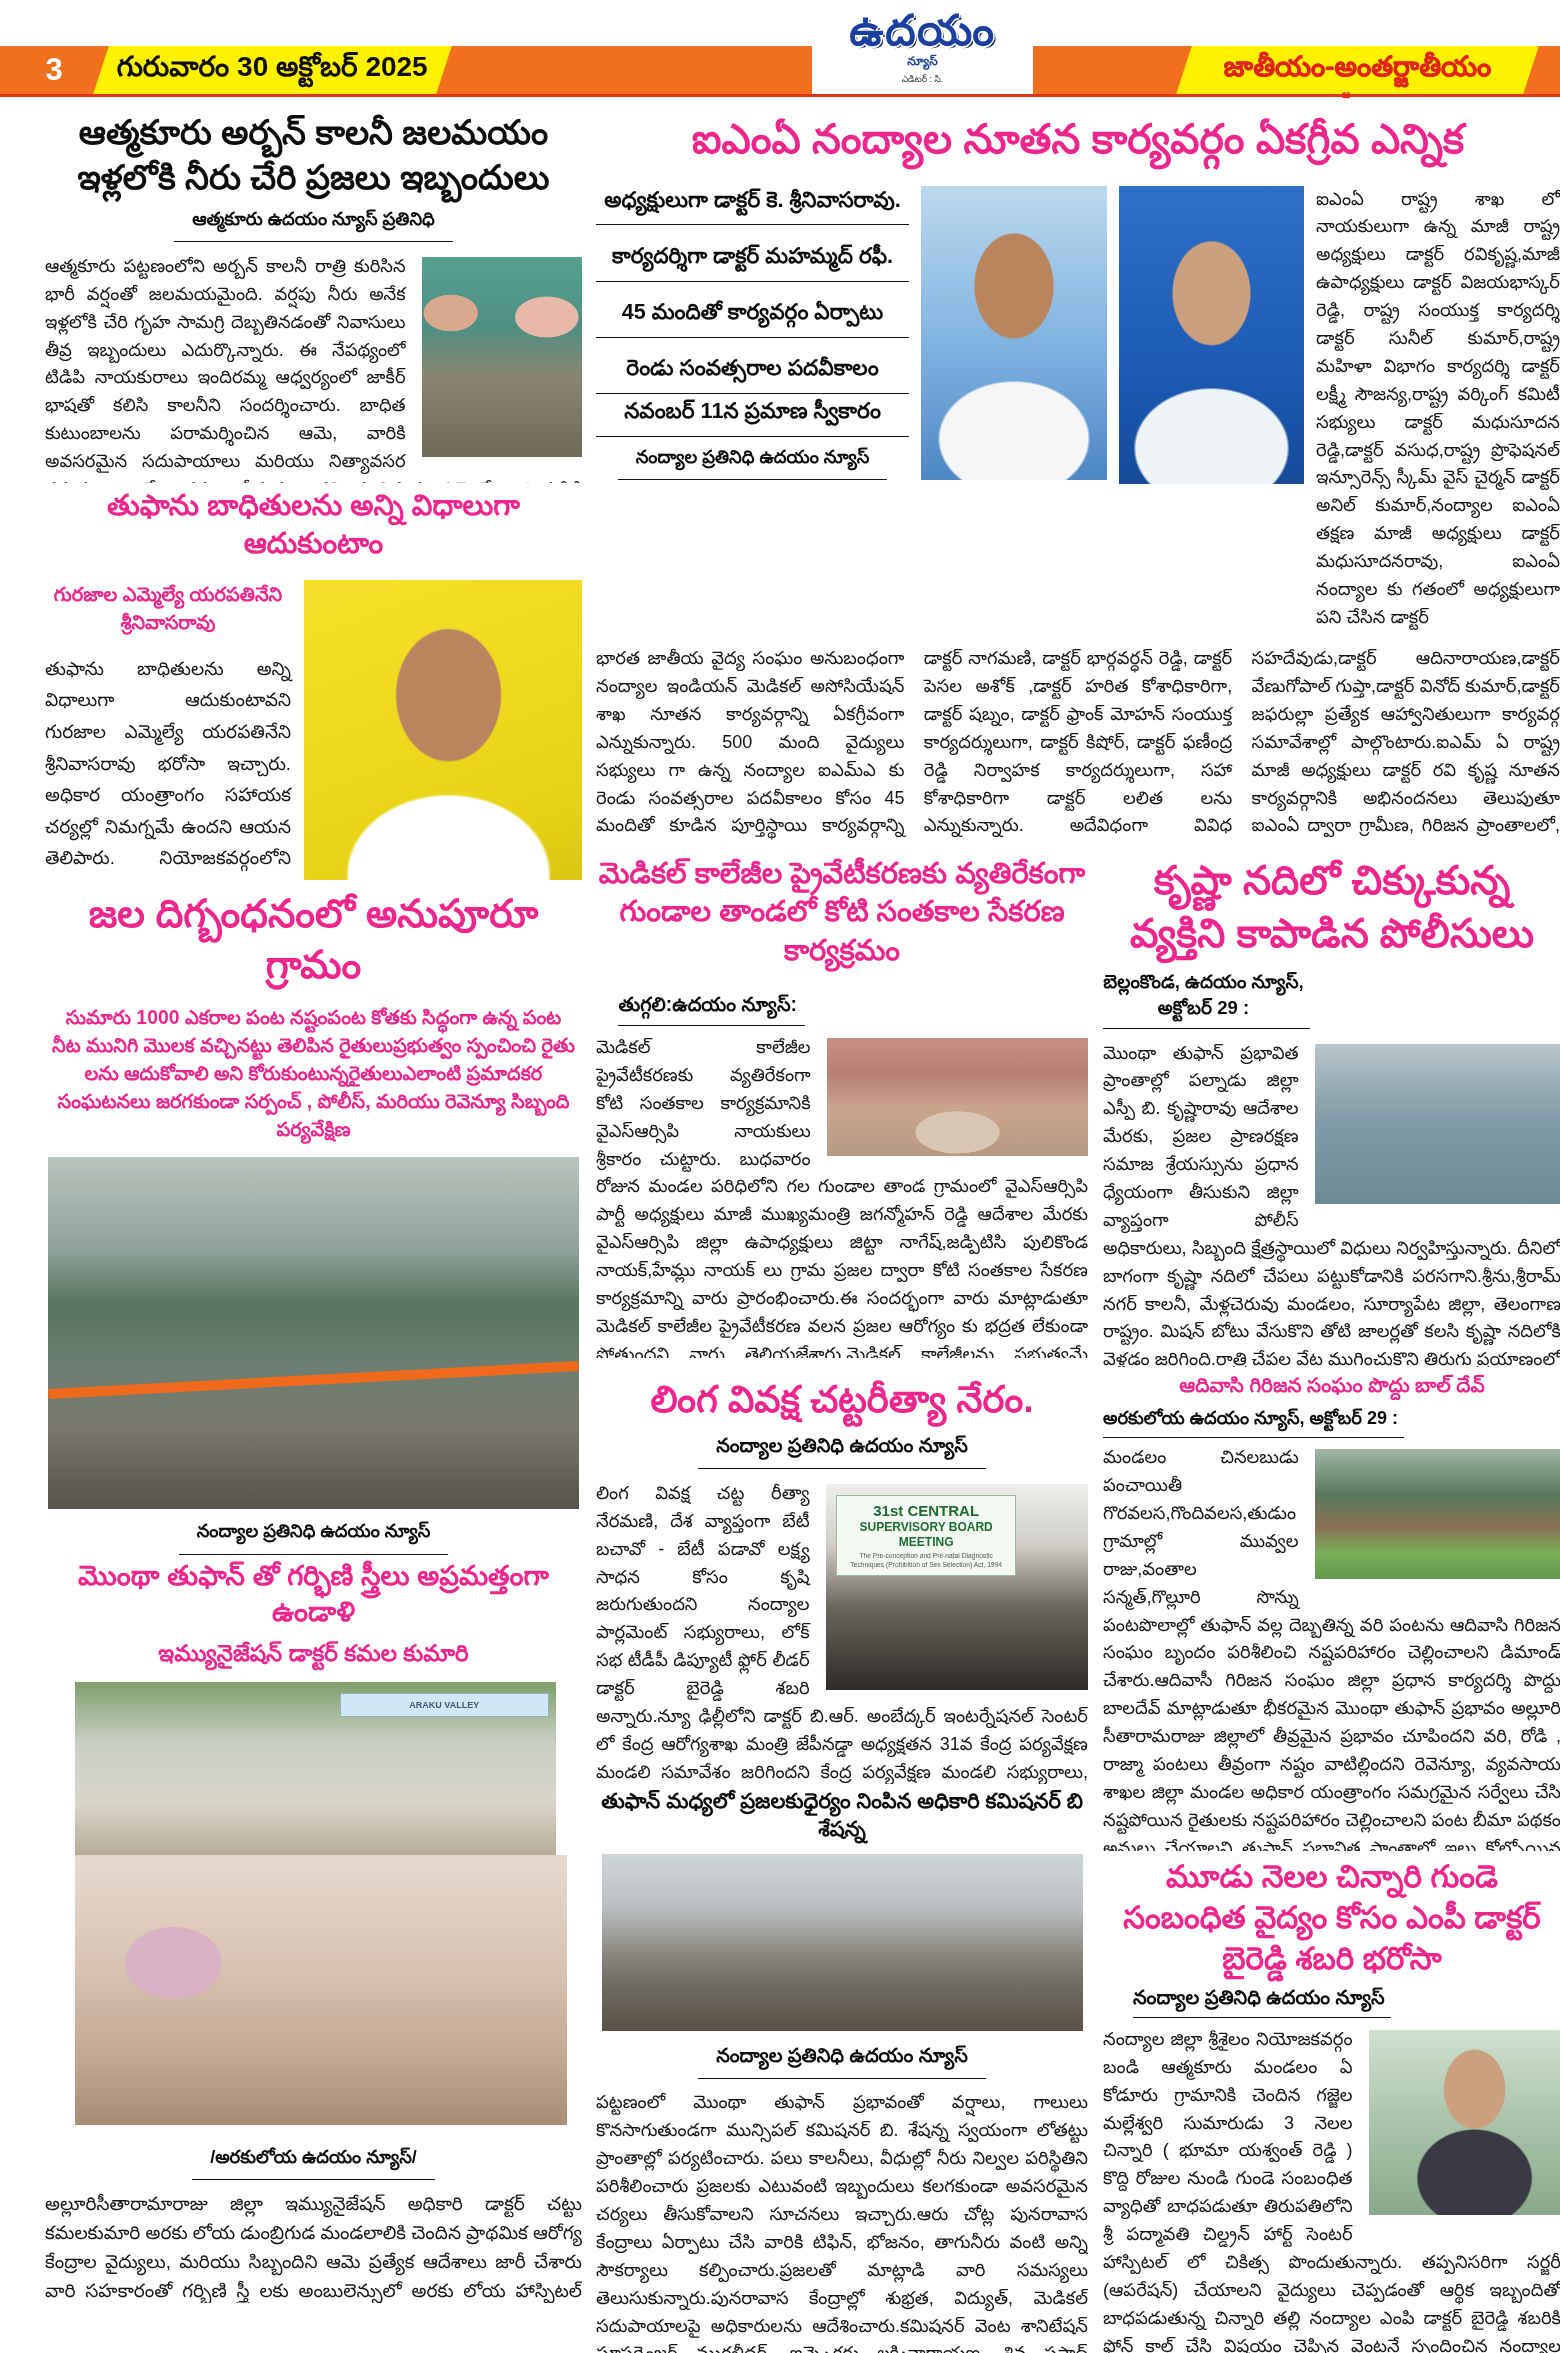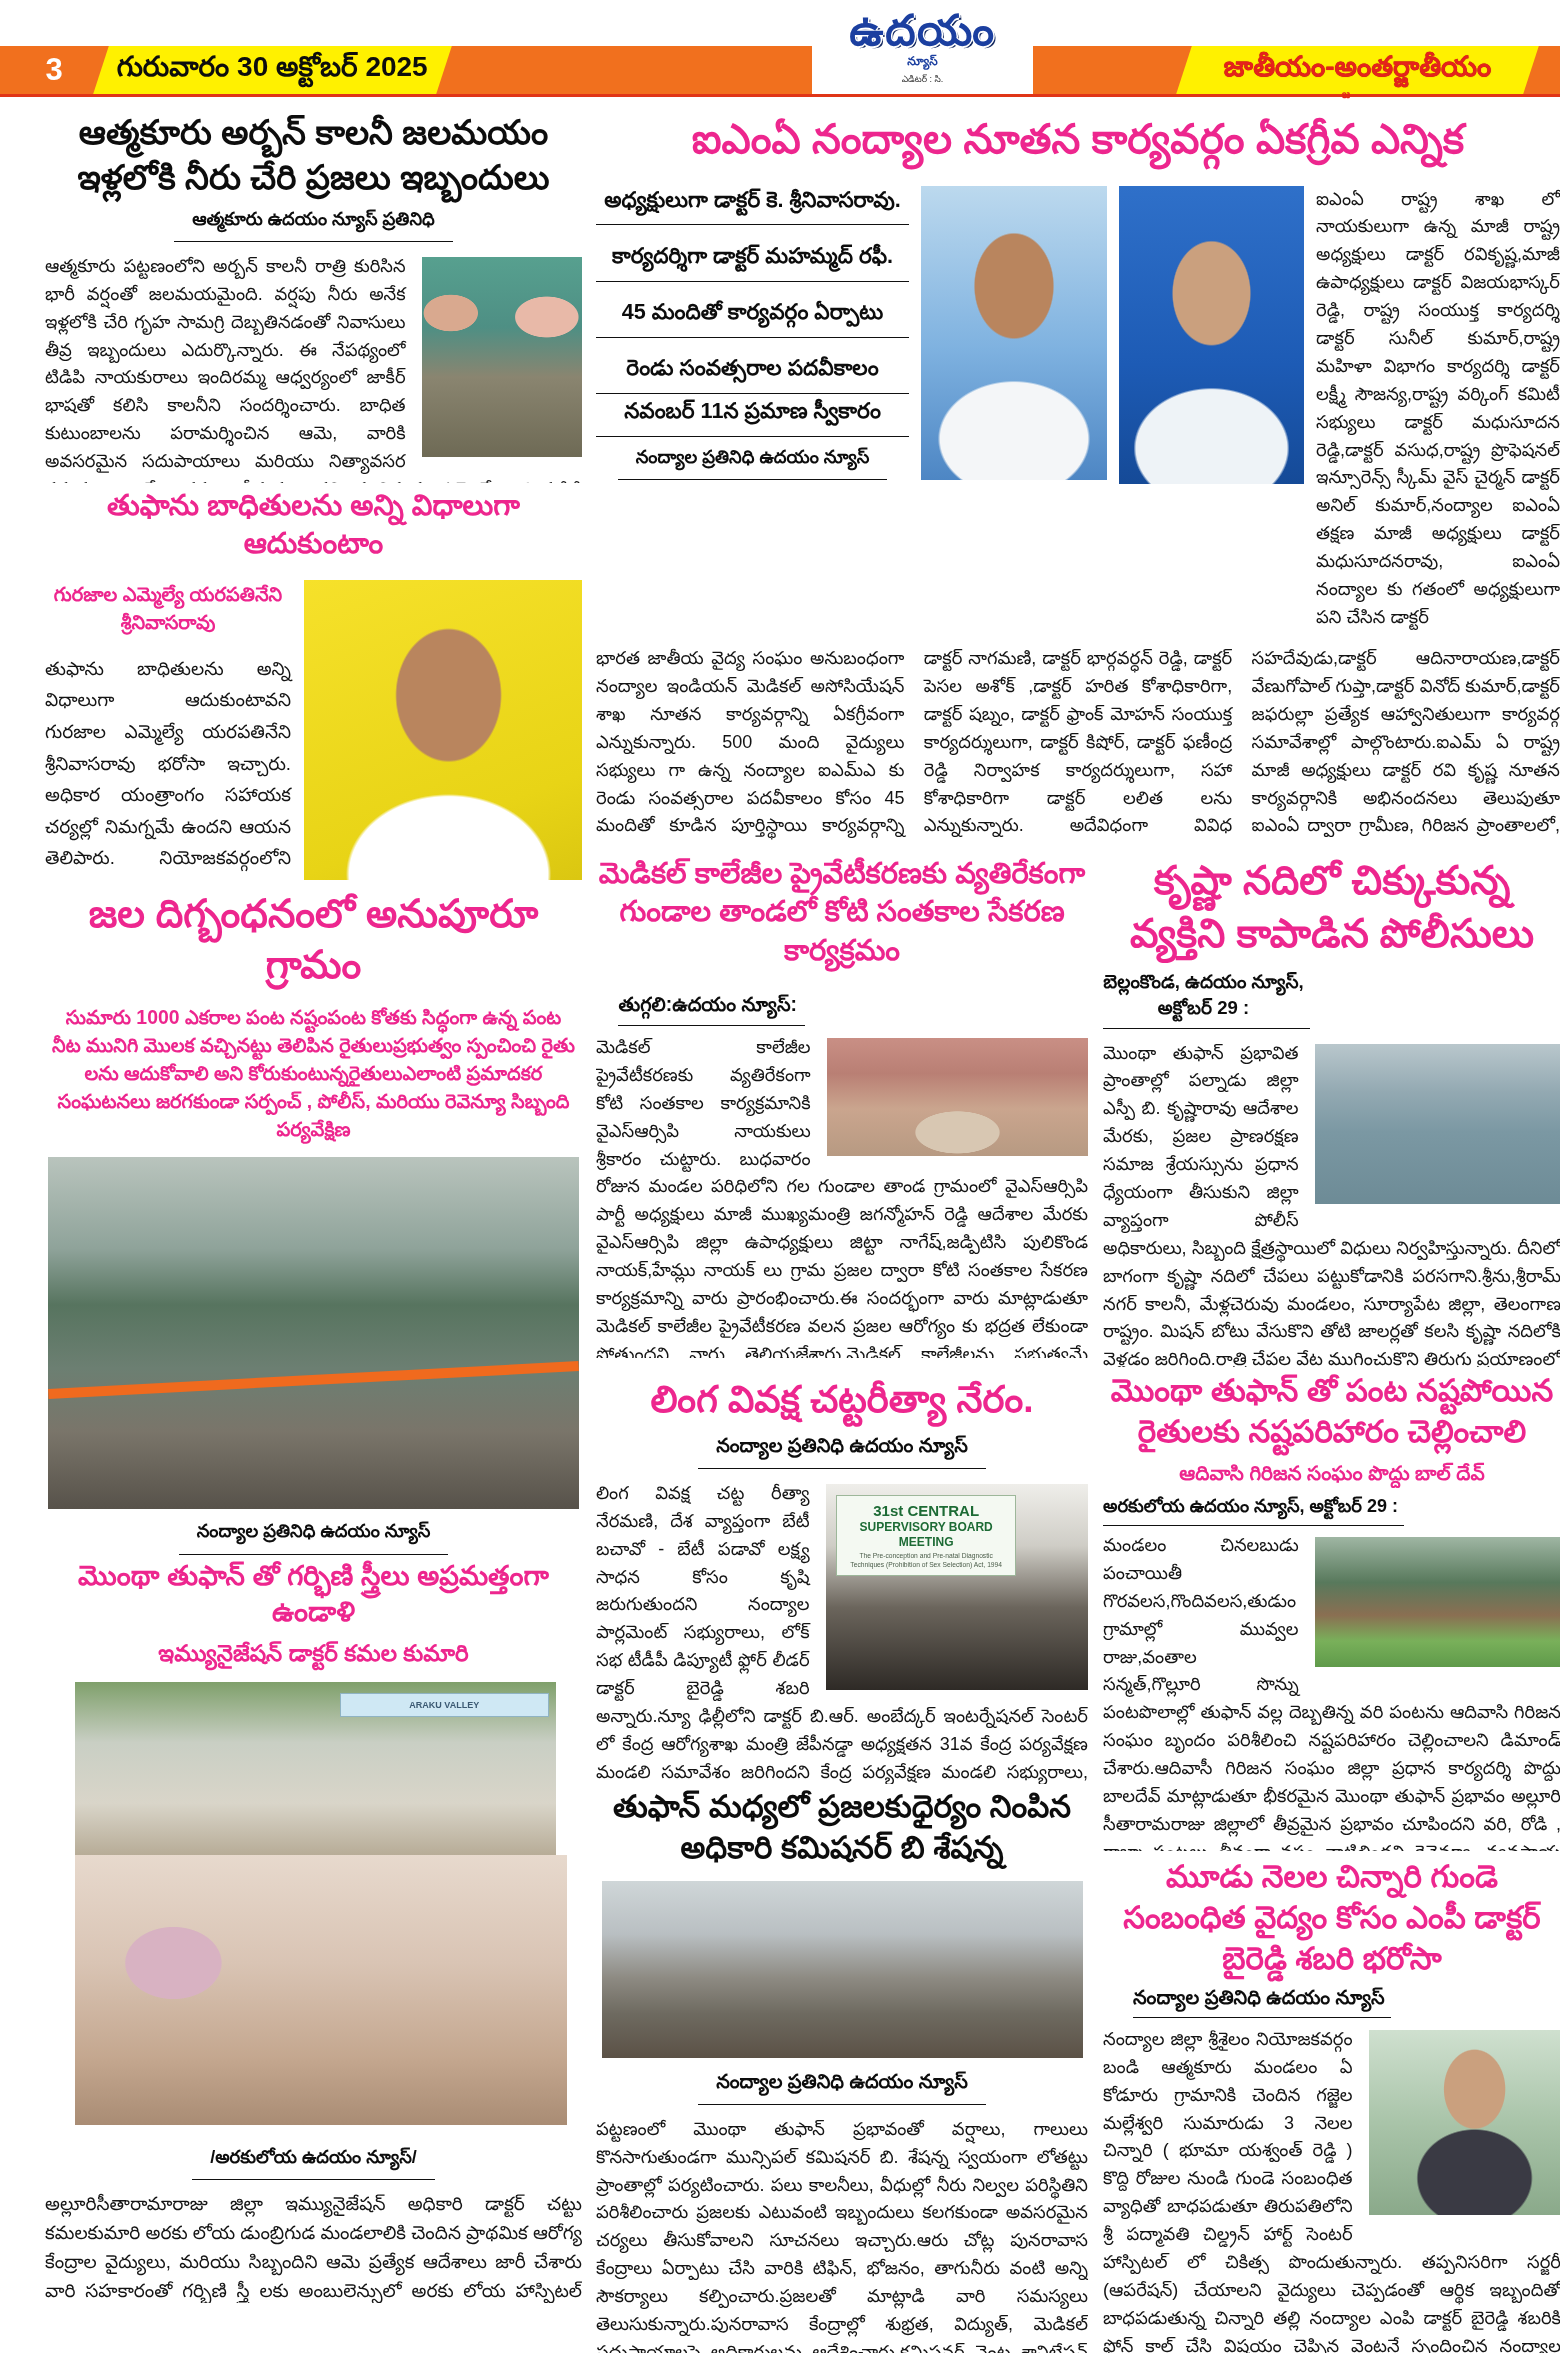--- a/index.html
+++ b/index.html
@@ -186,41 +186,40 @@
           <div class="bl1">31st CENTRAL</div>
           <div class="bl2">SUPERVISORY BOARD MEETING</div>
           <div class="bl3">The Pre-conception and Pre-natal Diagnostic Techniques (Prohibition of Sex Selection) Act, 1994</div>
         </div>
       </div>
       <div class="body-text">లింగ వివక్ష చట్ట రీత్యా నేరమణి, దేశ వ్యాప్తంగా బేటీ బచావో - బేటీ పడావో లక్ష్య సాధన కోసం కృషి జరుగుతుందని నంద్యాల పార్లమెంట్ సభ్యురాలు, లోక్ సభ టీడీపీ డిప్యూటీ ఫ్లోర్ లీడర్ డాక్టర్ బైరెడ్డి శబరి అన్నారు.న్యూ ఢిల్లీలోని డాక్టర్ బి.ఆర్. అంబేద్కర్ ఇంటర్నేషనల్ సెంటర్ లో కేంద్ర ఆరోగ్యశాఖ మంత్రి జేపీనడ్డా అధ్యక్షతన   31వ కేంద్ర పర్యవేక్షణ మండలి సమావేశం జరిగిందని కేంద్ర పర్యవేక్షణ మండలి సభ్యురాలు, ఎంపీ డాక్టర్ బైరెడ్డి శబరి అన్నారు. ఈ సందర్భంగా ఆమె మాట్లాడుతూ 1994 అమలు, ప్రగతిని సమీక్షించి, లింగ సమానత్వం, మహిళా రక్షణ,  గర్భనిర్ధారణకు ముందు, తర్వాత లింగ వివక్ష నిర్మూలన వంటి అంశాలపై చర్చించామన్నారు.దేశవ్యాప్తంగా “బేటీ బచావో - బేటీ పడావో” లక్ష్యాన్ని సాధించడంలో భాగంగా ఈ సమావేశం ముఖ్యమైన అడుగుగా నిలిచిందన్నారు.</div>
     </div>
   </div>
 
   <div class="article" style="left:596px;top:1787px;width:492px;height:566px;">
-    <div class="hl black" style="font-size:31px;margin-bottom:12px;">తుఫాన్ మధ్యలో ప్రజలకుధైర్యం నింపిన అధికారి కమిషనర్ బి శేషన్న</div>
+    <div class="hl black" style="font-size:21px;margin-bottom:12px;">తుఫాన్ మధ్యలో ప్రజలకుధైర్యం నింపిన అధికారి కమిషనర్ బి శేషన్న</div>
     <div class="photo ph-street" style="width:481px;height:177px;margin:0 auto;"></div>
     <div class="byline" style="margin-top:10.4px;">
       <span class="b-text" style="font-size:19.4px;">నంద్యాల ప్రతినిధి ఉదయం న్యూస్</span>
     </div>
     <div class="body-text">పట్టణంలో మొంథా తుఫాన్ ప్రభావంతో వర్షాలు, గాలులు కొనసాగుతుండగా మున్సిపల్ కమిషనర్ బి. శేషన్న స్వయంగా లోతట్టు ప్రాంతాల్లో పర్యటించారు. పలు కాలనీలు, వీధుల్లో నీరు నిల్వల పరిస్థితిని పరిశీలించారు ప్రజలకు ఎటువంటి ఇబ్బందులు కలగకుండా అవసరమైన చర్యలు తీసుకోవాలని సూచనలు ఇచ్చారు.ఆరు చోట్ల పునరావాస కేంద్రాలు ఏర్పాటు చేసి వారికి టిఫిన్, భోజనం, తాగునీరు వంటి అన్ని సౌకర్యాలు కల్పించారు.ప్రజలతో మాట్లాడి వారి సమస్యలు తెలుసుకున్నారు.పునరావాస కేంద్రాల్లో శుభ్రత, విద్యుత్, మెడికల్ సదుపాయాలపై అధికారులను ఆదేశించారు.కమిషనర్ వెంట శానిటేషన్ సూపర్వైజర్ మురళీధర్, ఇన్స్పెక్టర్లు లక్ష్మినారాయణ, శివ ప్రసాద్ రెడ్డి,మున్సిపల్ సిబ్బంది, సచివాలయ సిబ్బంది పాల్గొన్నారు.కమిషనర్ మాట్లాడుతూ ు“ప్రజల భద్రతకు ప్రాధాన్యం. ఎవరూ ఇబ్బందులు పడకుండాఅన్ని ఏర్పాట్లు చేశాం” అని తెలిపారు.</div>
   </div>
 
   <div class="article" style="left:1103px;top:854px;width:458px;height:513px;">
     <div class="hl pink" style="font-size:40px;margin-bottom:9px;">కృష్ణా నదిలో చిక్కుకున్న వ్యక్తిని కాపాడిన పోలీసులు</div>
     <div class="byline noline" style="text-align:left;">
       <span class="b-text" style="font-size:18.6px;border-bottom:1.5px solid #111;padding:0 6px 7.5px 0;max-width:201px;display:inline-block;text-align:center;">బెల్లంకొండ, ఉదయం న్యూస్, అక్టోబర్ 29 :</span>
     </div>
     <div>
       <div class="photo ph-river fl-r" style="width:246px;height:160px;"></div>
       <div class="body-text">మొంథా తుఫాన్ ప్రభావిత ప్రాంతాల్లో పల్నాడు జిల్లా ఎస్పీ బి. కృష్ణారావు ఆదేశాల మేరకు, ప్రజల ప్రాణరక్షణ సమాజ శ్రేయస్సును ప్రధాన ధ్యేయంగా తీసుకుని జిల్లా వ్యాప్తంగా పోలీస్ అధికారులు, సిబ్బంది క్షేత్రస్థాయిలో విధులు నిర్వహిస్తున్నారు. దీనిలో బాగంగా కృష్ణా నదిలో చేపలు పట్టుకోడానికి పరసగాని.శ్రీను,శ్రీరామ్ నగర్ కాలనీ, మేళ్లచెరువు మండలం, సూర్యాపేట జిల్లా, తెలంగాణ రాష్ట్రం. మిషన్ బోటు వేసుకొని తోటి జాలర్లతో కలసి కృష్ణా నదిలోకి వెళ్లడం జరిగింది.రాత్రి చేపల వేట ముగించుకొని తిరుగు ప్రయాణంలో తన బోటు మిషన్ చెడిపోవడం వలన దగ్గరలో ఉన్న చిన్న ఒడ్డు ప్రాంతానికి చేరుకున్నట్లు, తుఫాను తీవ్రత కారణంగా ఎటూ వెళ్లలేక దిక్కుతోచని స్థితిలో ఉండగా బెల్లంకొండ ఎస్సై.ప్రవీణ్ కుమార్ రాబడిన సమాచారం మేరకు సత్తెనపల్లి డిఎస్పీ.హనుమంత రావు, పెదకూరపాడు సర్కిల్ సీఐ .సురేష్ పర్యవేక్షణలో వారి సిబ్బందితో కృష్ణానది నీటి ప్రవాహంలో చిక్కుకున్న వ్యక్తిని స్థానిక జాలర్ల సహాయంతో చాకచక్యంగా రక్షించి సురక్షితంగా బంధువులకు అప్పగించారు.</div>
     </div>
   </div>
 
   <div class="article" style="left:1103px;top:1371px;width:458px;height:480px;">
-    <div class="hl pink" style="font-size:31px;margin-bottom:6px;">మొంథా తుఫాన్ తో పంట నష్టపోయిన రైతులకు నష్టపరిహారం  చెల్లించాలి</div>
     <div class="subhead-pink" style="font-size:20px;font-weight:800;margin-bottom:6px;">ఆదివాసి గిరిజన సంఘం పొద్దు బాల్ దేవ్</div>
     <div class="byline noline" style="text-align:left;margin:0 0 6px 0;">
       <span class="b-text" style="font-size:18px;border-bottom:1.5px solid #111;padding:0 6px 6px 0;">అరకులోయ ఉదయం న్యూస్, అక్టోబర్ 29 :</span>
     </div>
     <div>
       <div class="photo ph-hillfield fl-r" style="width:246px;height:130px;"></div>
       <div class="body-text">మండలం చినలబుడు పంచాయితీ గొరవలస,గొందివలస,తుడుం గ్రామాల్లో మువ్వల రాజు,వంతాల సన్మత్,గొల్లూరి సొన్ను పంటపొలాల్లో తుఫాన్ వల్ల దెబ్బతిన్న వరి పంటను ఆదివాసి గిరిజన సంఘం బృందం పరిశీలించి నష్టపరిహారం చెల్లించాలని డిమాండ్ చేశారు.ఆదివాసీ గిరిజన సంఘం జిల్లా ప్రధాన కార్యదర్శి పొద్దు బాలదేవ్ మాట్లాడుతూ భీకరమైన మొంథా తుఫాన్ ప్రభావం అల్లూరి సీతారామరాజు జిల్లాలో తీవ్రమైన ప్రభావం చూపిందని వరి, రోడి , రాజ్మా పంటలు తీవ్రంగా నష్టం వాటిల్లిందని రెవెన్యూ, వ్యవసాయ శాఖల జిల్లా మండల అధికార యంత్రాంగం సమగ్రమైన సర్వేలు చేసి నష్టపోయిన రైతులకు నష్టపరిహారం చెల్లించాలని పంట బీమా పథకం అమలు చేయాలని తుఫాన్ ప్రభావిత ప్రాంతాల్లో ఇల్లు కోల్పోయిన వారికి ఇల్లు మంజూరు చేయాలని అనేక ప్రాంతాల్లో కల్వర్టు ,రోడ్లు, వంతెనలు కొట్టుకు పోయాయని యుద్ధ ప్రాతిపదికన మంజూరు చేసి నిర్మించాలని డిమాండ్ చేశారు ఈ కార్యక్రమంలో ఆదివాసీ గిరిజన సంఘం చినలబుడు పంచాయతీ నాయకులు పెసా కార్యదర్శి ముసిరి మల్లన్న ,కొర్రా సుబ్బారావు ,కొర్రా రాజు, ముసిరి అప్పన్న, అప్పారావు ,మువ్వల రాజు, మామిడి రాంబాబు, గెమ్మెల దాసు పాల్గొన్నారు</div>
     </div>
   </div>
 

